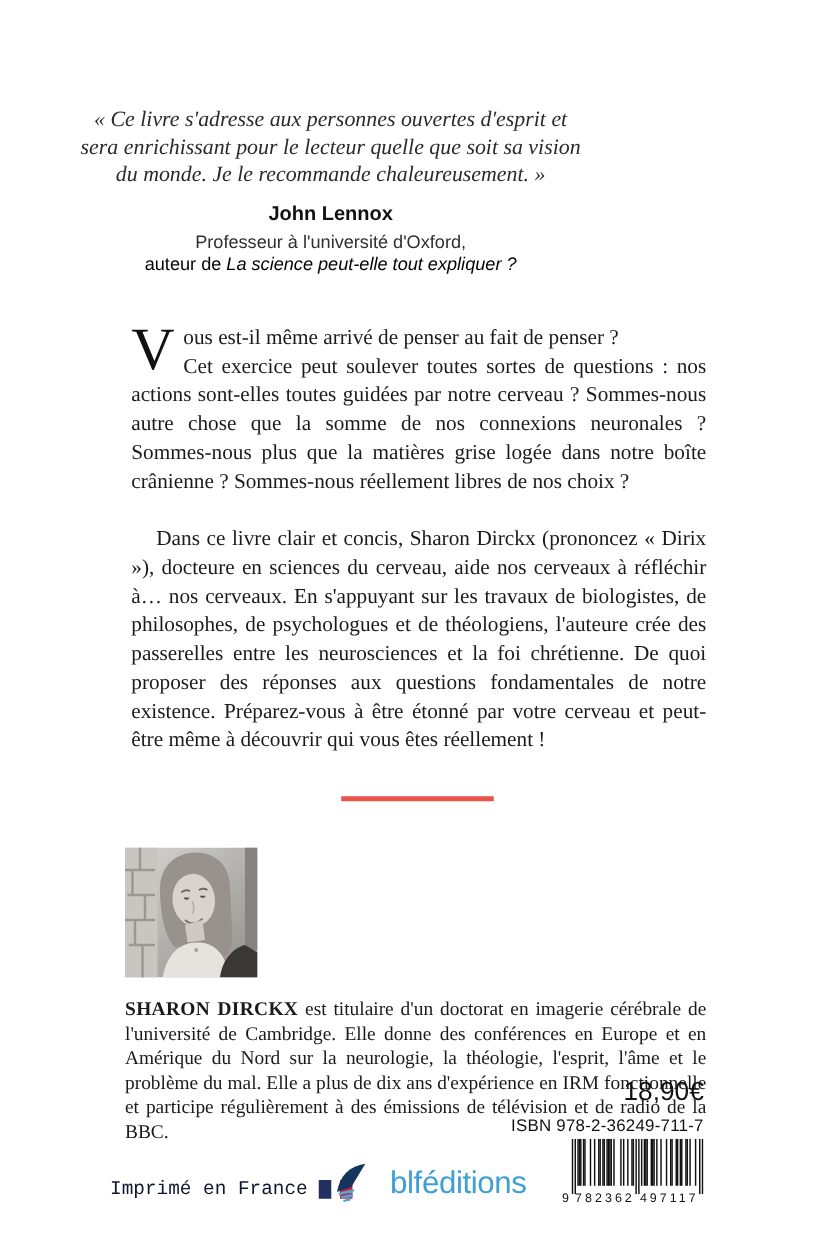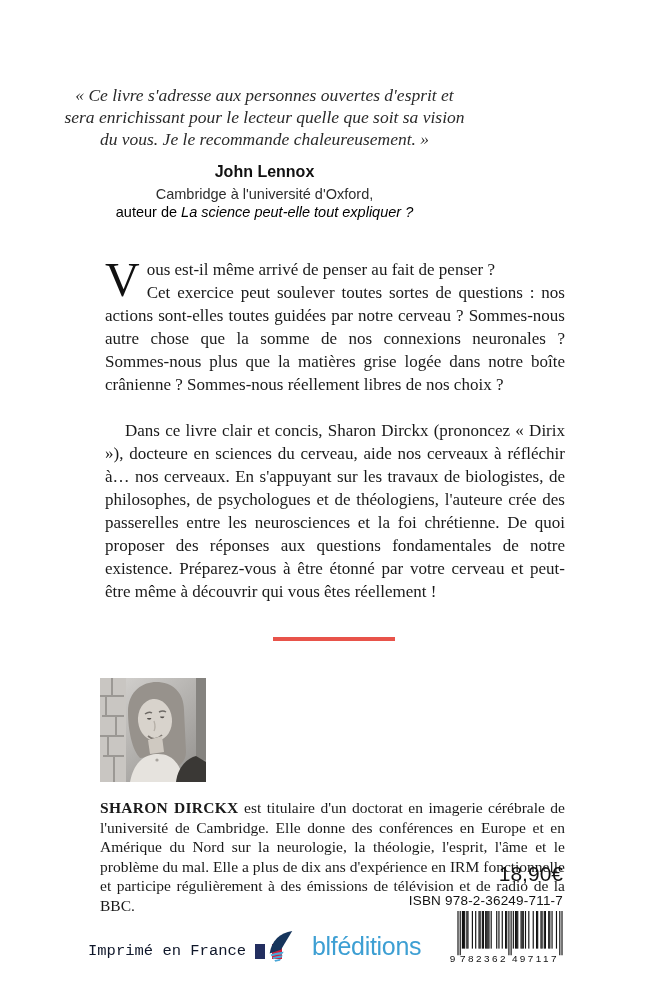--- a/index.html
+++ b/index.html
@@ -98,23 +98,23 @@
   }
 </style>
 </head>
 <body>
 
 <div class="page">
 
   <div class="quote-block">
     <div class="quote-line">« Ce livre s'adresse aux personnes ouvertes d'esprit et</div>
     <div class="quote-line">sera enrichissant pour le lecteur quelle que soit sa vision</div>
-    <div class="quote-line">du vous. Je le recommande chaleureusement. »</div>
+    <div class="quote-line">du monde. Je le recommande chaleureusement. »</div>
     <div class="endorser-name">John Lennox</div>
-    <div class="endorser-role">Cambridge à l'université d'Oxford,</div>
+    <div class="endorser-role">Professeur à l'université d'Oxford,</div>
     <div class="endorser-book"><span>auteur de </span><span class="book-title">La science peut-elle tout expliquer ?</span></div>
   </div>
 
   <div class="synopsis">
     <div><span class="dropcap">V</span><span>ous est-il même arrivé de penser au fait de penser ?</span><br>
       <span>Cet exercice peut soulever toutes sortes de questions : nos actions sont-elles toutes guidées par notre cerveau ? Sommes-nous autre chose que la somme de nos connexions neuronales ? Sommes-nous plus que la matières grise logée dans notre boîte crânienne ? Sommes-nous réellement libres de nos choix ?</span>
     </div>
     <div class="para2">Dans ce livre clair et concis, Sharon Dirckx (prononcez « Dirix »), docteure en sciences du cerveau, aide nos cerveaux à réfléchir à… nos cerveaux. En s'appuyant sur les travaux de biologistes, de philosophes, de psychologues et de théologiens, l'auteure crée des passerelles entre les neurosciences et la foi chrétienne. De quoi proposer des réponses aux questions fondamentales de notre existence. Préparez-vous à être étonné par votre cerveau et peut-être même à découvrir qui vous êtes réellement !</div>
   </div>
 

